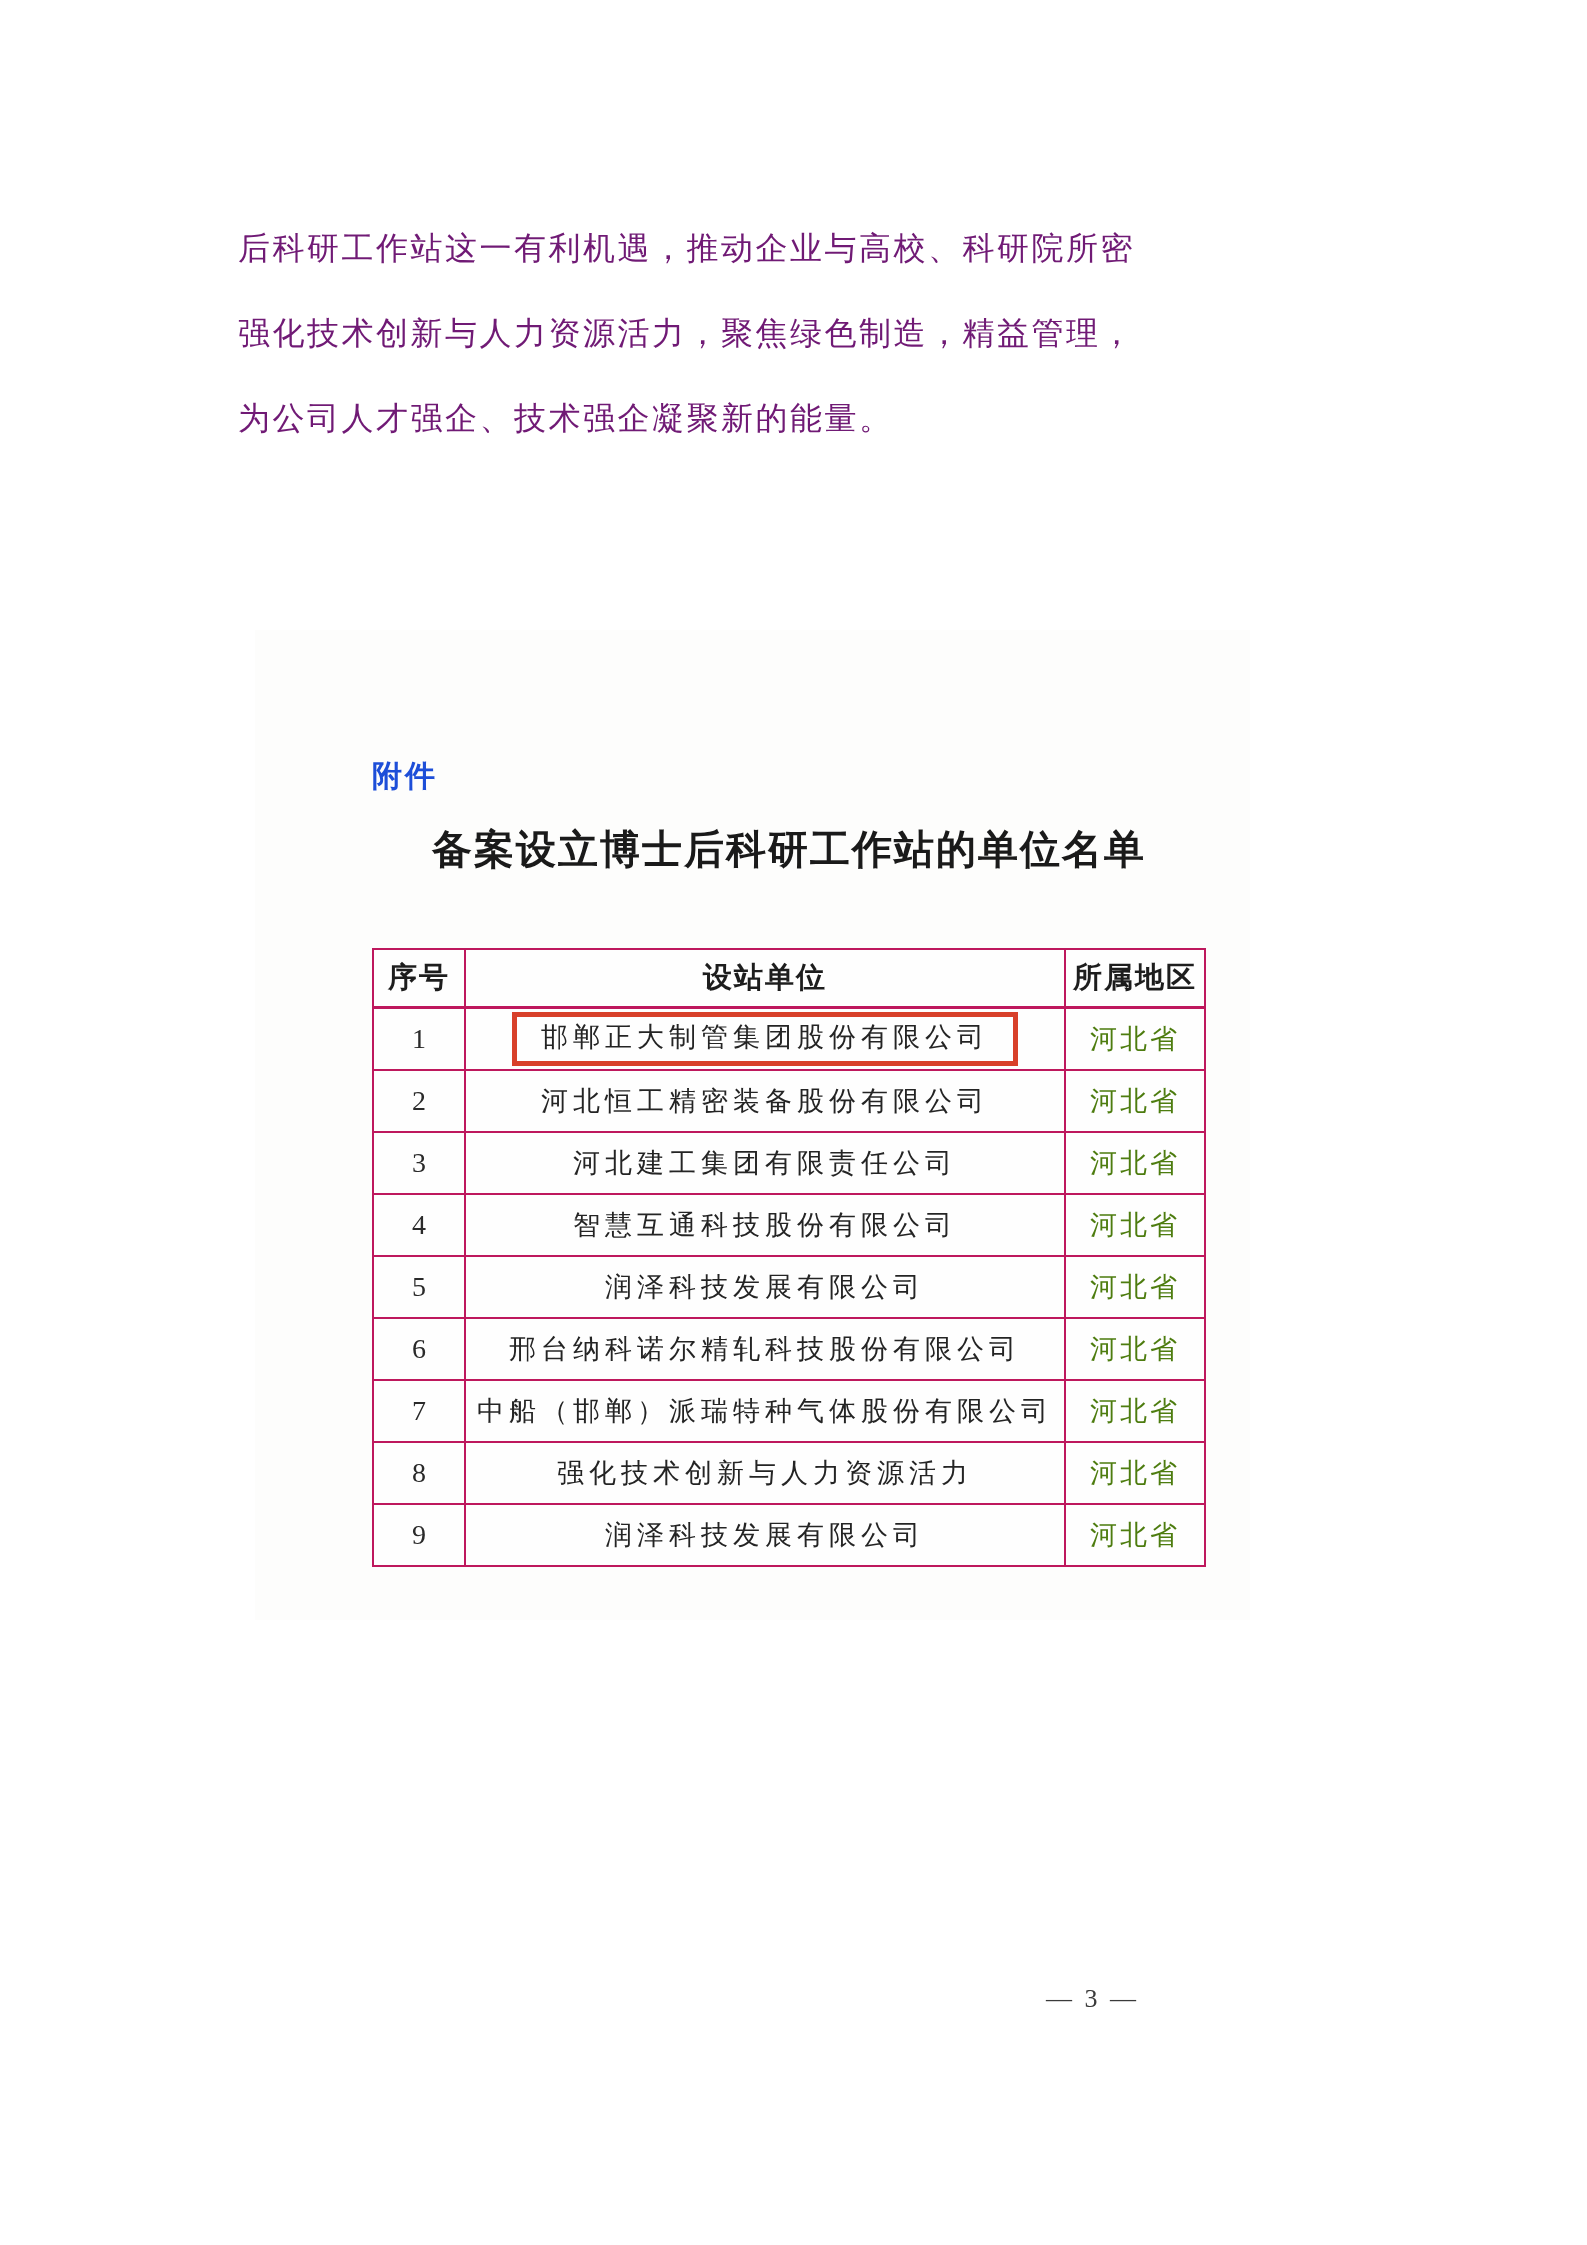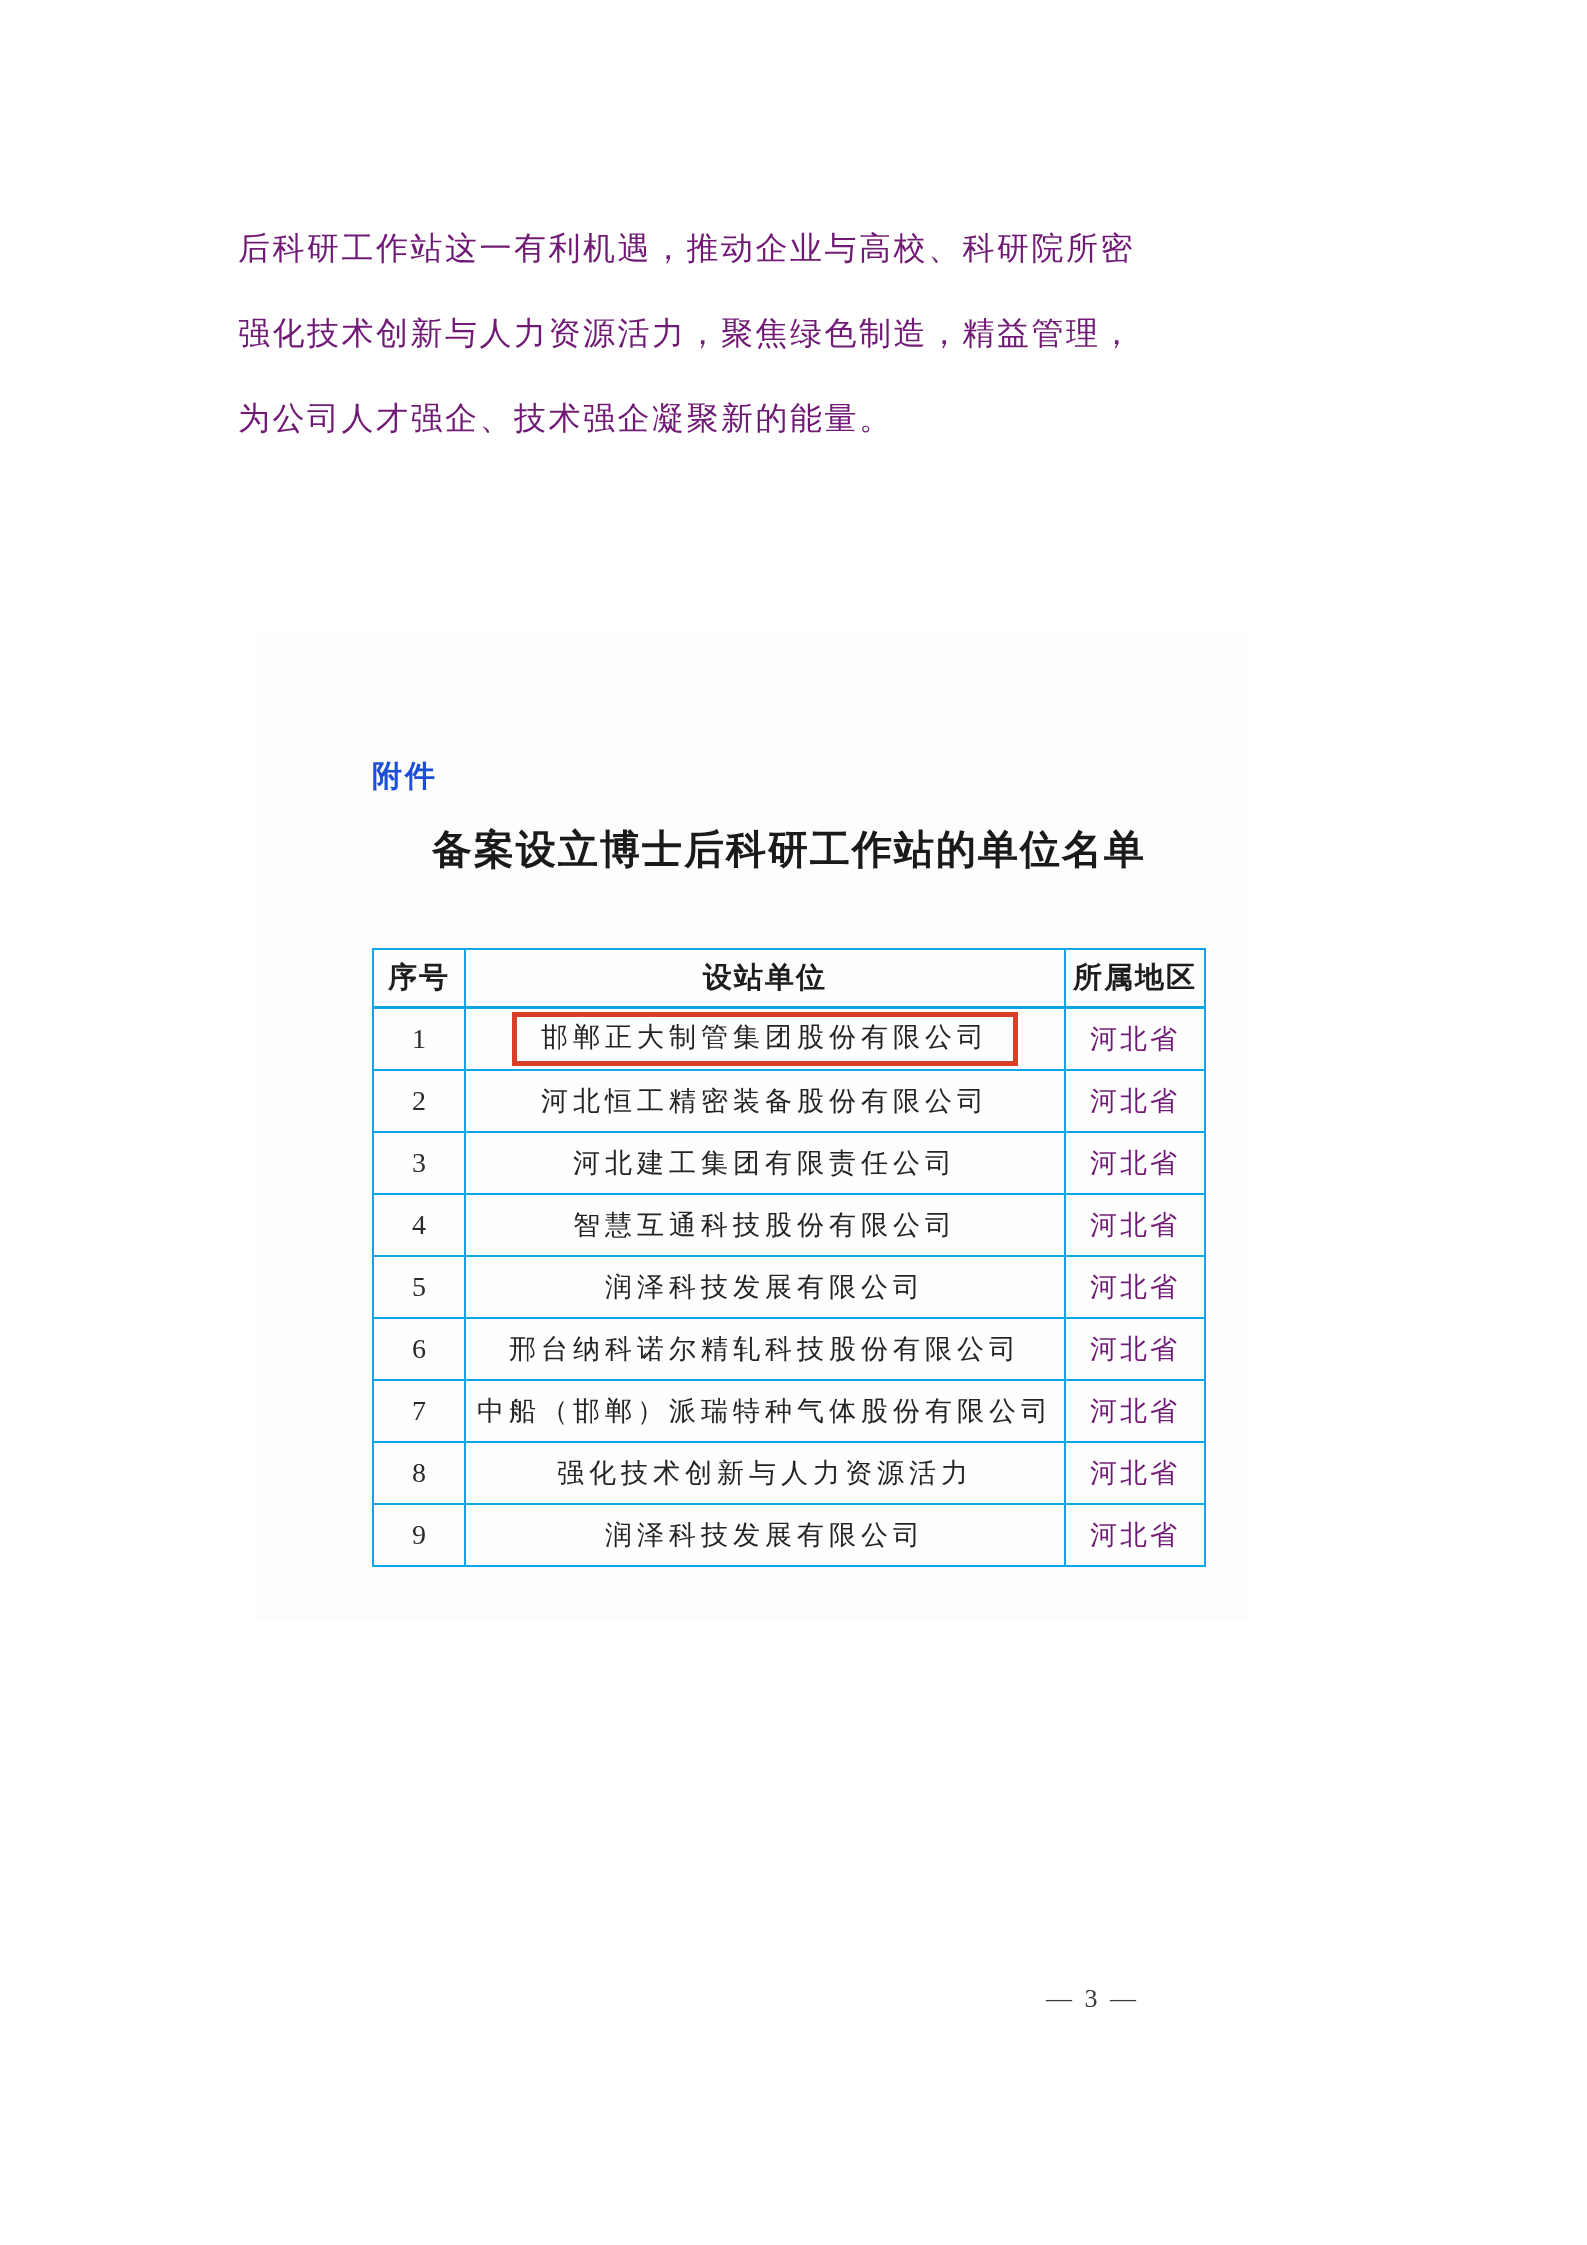--- a/index.html
+++ b/index.html
@@ -63,21 +63,21 @@
     position: absolute;
     left: 372px;
     top: 948px;
     border-collapse: collapse;
     table-layout: fixed;
     font-size: 27px;
     color: #262626;
   }
   .doc-table th,
   .doc-table td {
-    border: 2px solid #0ea5e9;
+    border: 2px solid #be185d;
     text-align: center;
     vertical-align: middle;
     padding: 0;
     background: #fefefe;
   }
   .doc-table thead th {
     height: 56px;
     font-family: "Liberation Sans", "DejaVu Sans", sans-serif;
     font-weight: bold;
     font-size: 29px;
@@ -97,21 +97,21 @@
     color: #242424;
   }
   .unit-text.highlight {
     display: inline-block;
     border: 5px solid var(--hl, #d8402a);
     padding: 6px 24px 8px 24px;
     line-height: 1.1;
   }
   .region-cell {
     letter-spacing: 3px;
-    color: #701a75;
+    color: #4d7c0f;
   }
   .page-number {
     position: absolute;
     left: 1046px;
     top: 1984px;
     font-size: 26px;
     letter-spacing: 3px;
     color: #3a3a3a;
     white-space: nowrap;
   }

